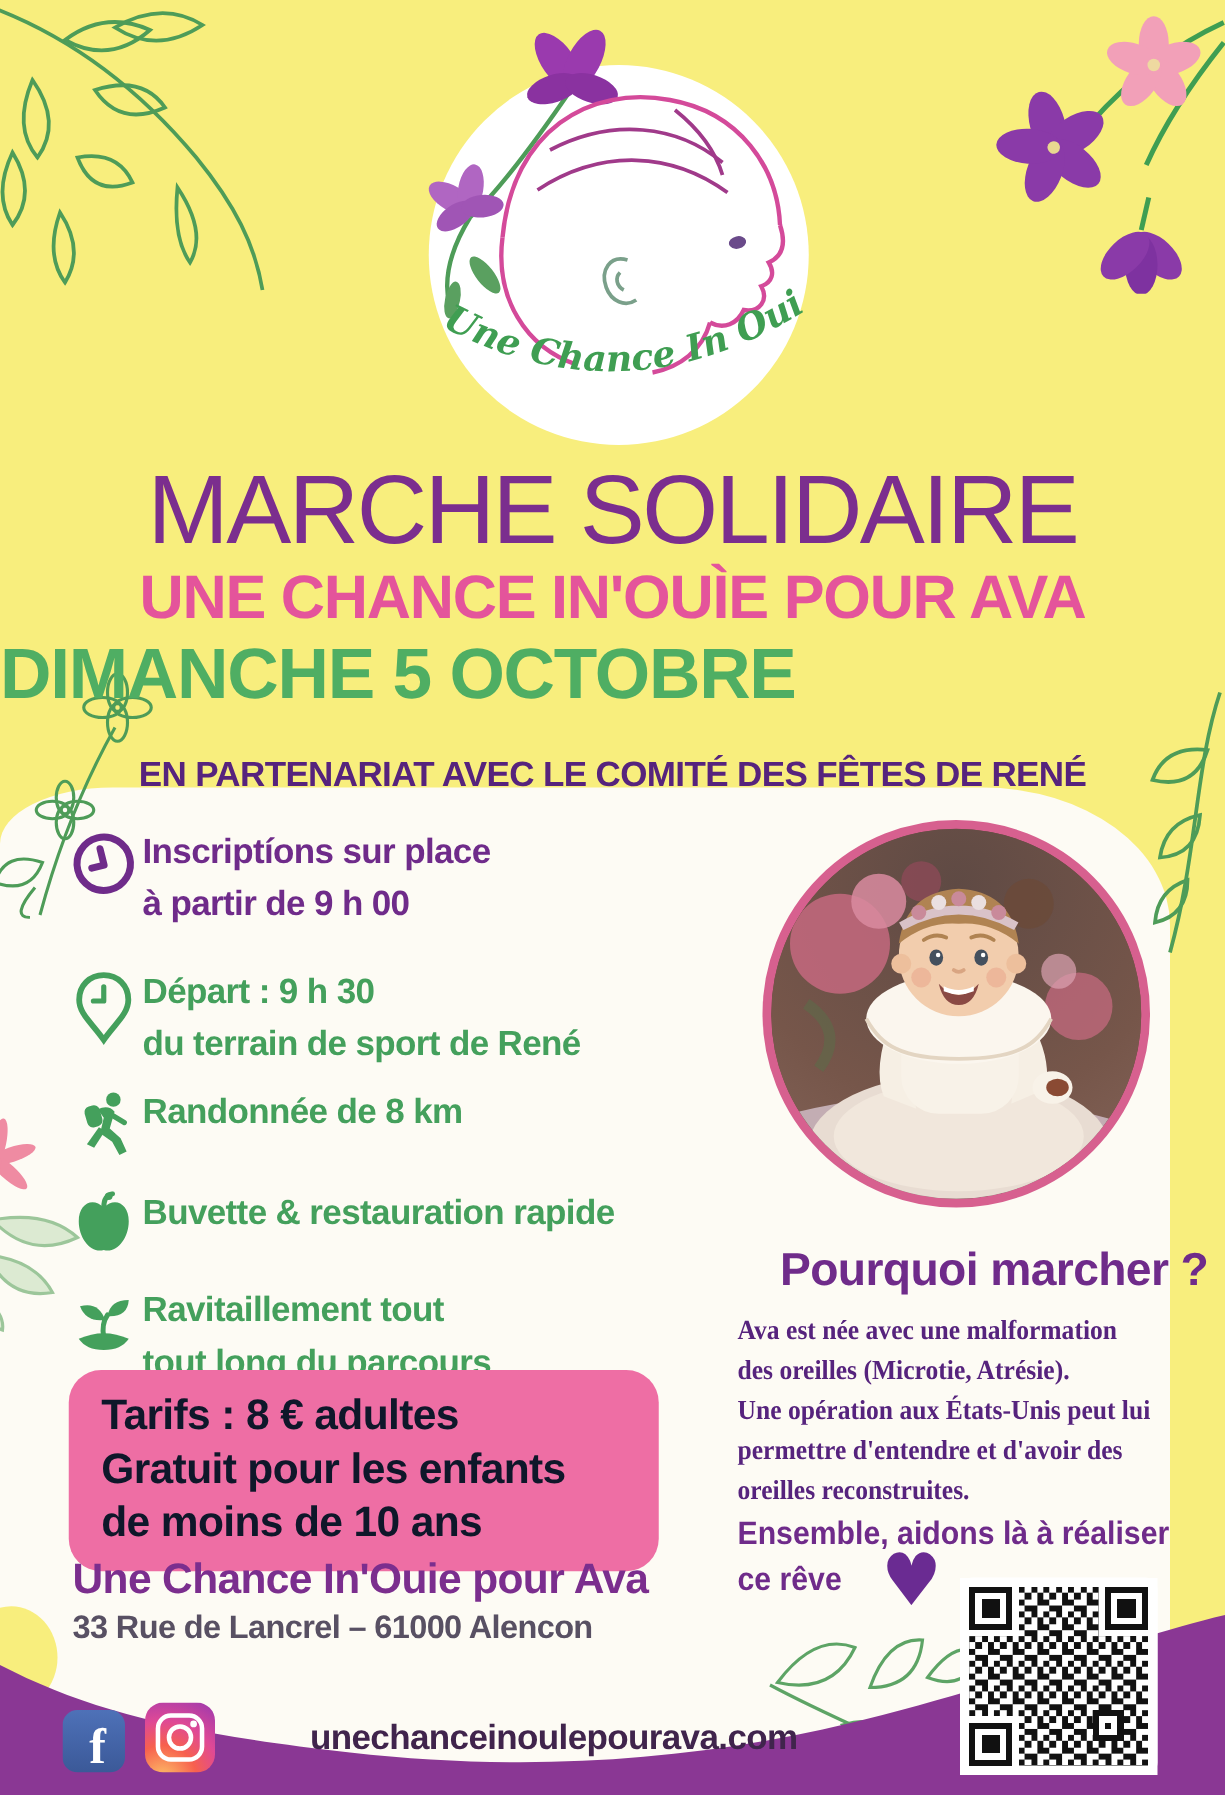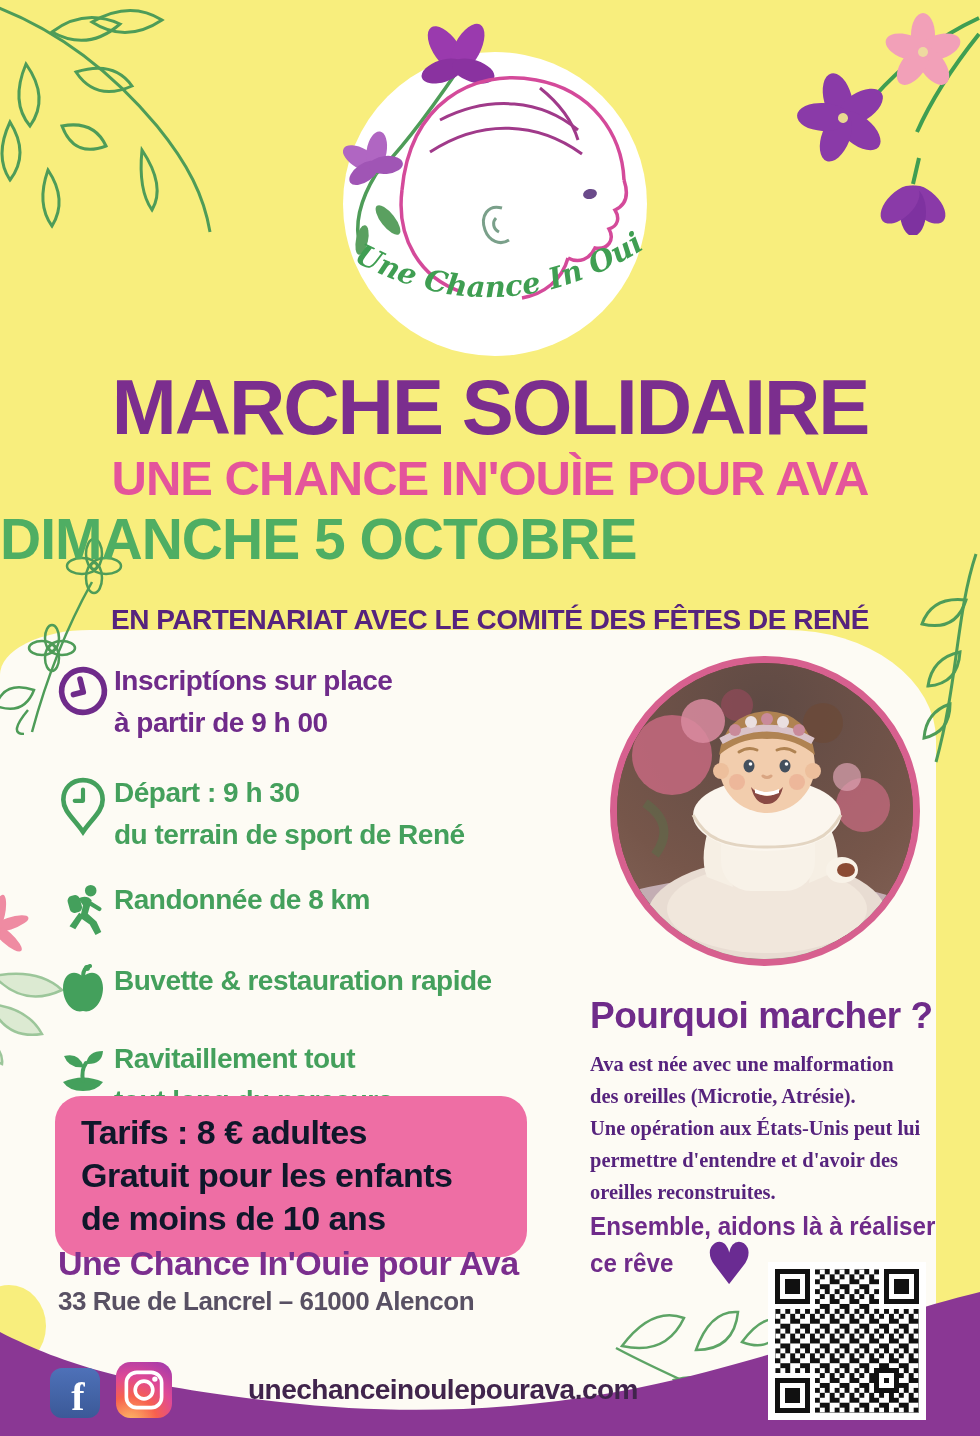--- a/index.html
+++ b/index.html
@@ -7,49 +7,49 @@
           font-family:"Liberation Sans",sans-serif;}
   
   .content-bg{position:absolute;left:0;top:630px;width:936px;height:806px;background:#fdfbf4;
               border-radius:90px 150px 0 0 / 45px 110px 0 0;z-index:1;}
   .yellow-blob{position:absolute;left:-28px;top:1285px;width:74px;height:82px;border-radius:50%;
                background:#f8ee7d;z-index:3;}
   .wave{position:absolute;left:0;top:1280px;width:980px;height:156px;z-index:4;}
   
   .logo{position:absolute;left:290px;top:8px;width:410px;height:362px;z-index:3;}
   .title{position:absolute;left:0;top:362px;width:980px;text-align:center;color:#7b2e8e;
-         font-size:78px;font-weight:bold;letter-spacing:-2px;z-index:3;}
+         font-size:78px;font-weight:normal;letter-spacing:-2px;z-index:3;}
   .subtitle{position:absolute;left:0;top:450px;width:980px;text-align:center;color:#e4549b;
             font-size:49px;font-weight:bold;letter-spacing:-1px;z-index:3;}
   .date{position:absolute;left:0;top:506px;width:980px;text-align:left;color:#4fae63;
         font-size:57px;font-weight:bold;letter-spacing:-1px;z-index:3;}
   .partnership{position:absolute;left:0;top:584px;width:980px;text-align:center;color:#56237d;
                font-size:28px;font-weight:bold;letter-spacing:-0.5px;z-index:3;margin-top:20px;}
   
   .info-list{position:absolute;left:52px;top:660px;z-index:3;}
   .info-item{display:flex;align-items:flex-start;}
   .info-item .icon{width:62px;flex:0 0 62px;display:flex;justify-content:center;margin-top:4px;}
   .info-text{font-size:28px;font-weight:bold;line-height:42px;letter-spacing:-0.5px;}
   .c-purple{color:#6f2b8a;}
   .c-green{color:#44a05c;}
-  .mb1{margin-bottom:28px;} .mb2{margin-bottom:23px;} .mb3{margin-bottom:25px;} .mb4{margin-bottom:22px;}
+  .mb1{margin-bottom:28px;} .mb2{margin-bottom:12px;} .mb3{margin-bottom:25px;} .mb4{margin-bottom:22px;}
   
   .tarifs-box{position:absolute;left:55px;top:1096px;width:420px;background:#ee6ea4;border-radius:26px;
               padding:15px 26px 17px 26px;color:#0f172a;font-size:34px;font-weight:bold;line-height:43px;
               letter-spacing:-0.5px;z-index:3;}
   
   .contact{position:absolute;left:58px;top:1244px;z-index:3;}
   .contact-org{color:#7b2e8e;font-size:34px;font-weight:bold;letter-spacing:-0.5px;}
   .contact-pres{color:#585063;font-size:28px;font-weight:bold;margin-top:9px;letter-spacing:-0.5px;}
   .contact-addr{color:#585063;font-size:26px;font-weight:bold;margin-top:3px;letter-spacing:-0.5px;}
   
   .photo{position:absolute;left:610px;top:656px;width:296px;height:296px;border-radius:50%;
          border:7px solid #d7608f;overflow:hidden;z-index:3;background:#6b4a3f;}
   
-  .why-heading{position:absolute;left:590px;top:995px;color:#6f2b8a;font-size:37px;font-weight:bold;
+  .why-heading{position:absolute;left:624px;top:995px;color:#6f2b8a;font-size:37px;font-weight:bold;
                letter-spacing:-0.5px;z-index:3;}
   .why-paragraph{position:absolute;left:590px;top:1048px;color:#56237d;z-index:3;
                  font-family:"Liberation Serif",serif;font-weight:bold;font-size:22px;line-height:32px;
                  white-space:nowrap;transform:scaleX(0.93);transform-origin:left top;}
   .why-cta{position:absolute;left:590px;top:1208px;color:#6f2b8a;font-size:26px;font-weight:bold;
            line-height:37px;z-index:3;white-space:nowrap;transform:scaleX(0.93);transform-origin:left top;}
   .cta-row{display:flex;align-items:center;gap:34px;}
   .heart{font-size:58px;color:#6a2b92;line-height:30px;font-family:"DejaVu Sans",sans-serif;}
   
   .qr{position:absolute;left:768px;top:1262px;width:158px;height:158px;background:#ffffff;border-radius:10px;

